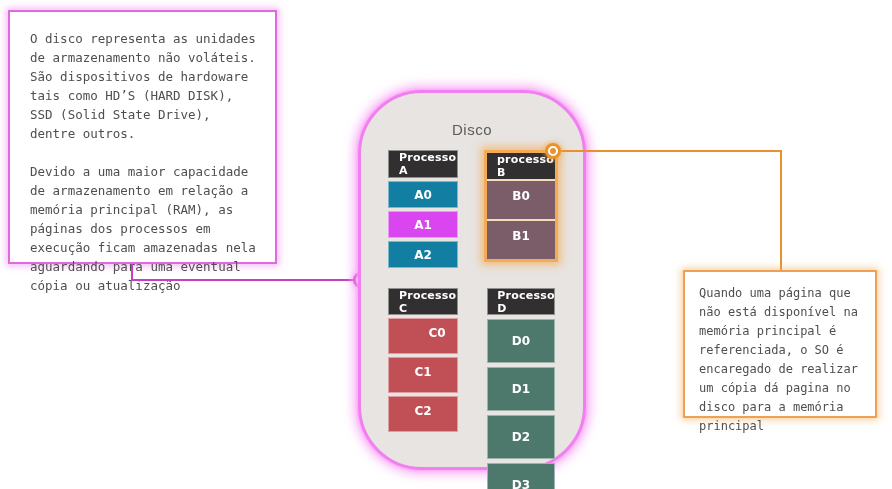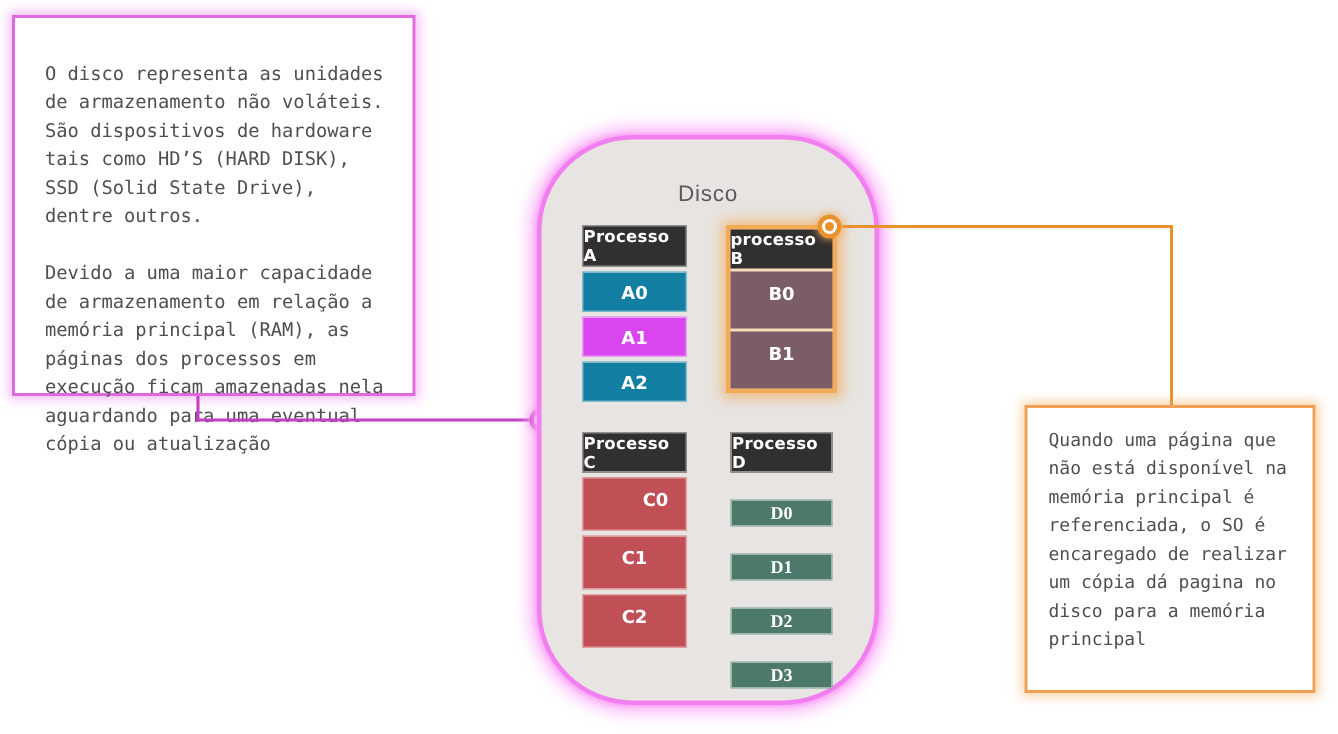--- a/index.html
+++ b/index.html
@@ -15,25 +15,25 @@
     color: #4f4f4f;
     font-family: "DejaVu Sans Mono", monospace;
   }
   .note p { white-space: pre-wrap; margin: 0; }
   .note p + p { margin-top: 19px; }
 
   .note-left {
     left: 8px; top: 10px; width: 269px; height: 254px;
     border: 2px solid var(--magenta-border, #e069e0);
     box-shadow: 0 0 7px 2px rgba(238,130,238,0.55);
-    padding: 27px 12px 12px 20px;
+    padding: 17px 12px 12px 20px;
     font-size: 12.5px; line-height: 19px;
   }
   .note-right {
-    left: 683px; top: 270px; width: 194px; height: 192px;
+    left: 683px; top: 270px; width: 194px; height: 148px;
     border: 2px solid var(--orange-border, #f0a054);
     box-shadow: 0 0 7px 2px rgba(244,171,87,0.55);
     padding: 12px 4px 8px 14px;
     font-size: 12px; line-height: 19px;
   }
 
   
   .disco {
     position: absolute;
     left: 358px; top: 90px; width: 228px; height: 380px;
@@ -54,20 +54,21 @@
   
   .ptable { position: absolute; display: flex; flex-direction: column; }
   .thead {
     width: 100%;
     color: #ffffff;
     font-size: 11px; font-weight: bold;
     display: flex; align-items: center; justify-content: center;
     border: 1px solid #8f8f8f;
     letter-spacing: 0.2px;
     flex: none;
+    padding-left: 10px;
   }
   .tcell {
     width: 100%;
     color: #ffffff;
     font-size: 12px; font-weight: bold;
     display: flex; justify-content: center;
     border: 1px solid rgba(255,255,255,0.45);
     flex: none;
   }
 
@@ -85,21 +86,21 @@
   .table-b { position: static; width: 100%; align-items: center; }
   .table-b .thead { height: 26px; border: none; }
   .table-b .tcell { height: 38px; margin-top: 2px; align-items: flex-start; padding-top: 8px; border: none; }
 
   .table-c { left: 388px; top: 288px; width: 70px; }
   .table-c .thead { height: 27px; }
   .table-c .tcell { height: 36px; margin-top: 3px; align-items: flex-start; padding-top: 7px; }
 
   .table-d { left: 487px; top: 288px; width: 68px; }
   .table-d .thead { height: 27px; }
-  .table-d .tcell { height: 18px; margin-top: 18px; align-items: center; font-family: Liberation Serif, serif; }
+  .table-d .tcell { height: 44px; margin-top: 4px; align-items: center; }
 
   
   .connector { position: absolute; }
   .mag-v { left: 131px; top: 264px; width: 2px; height: 17px; background: var(--magenta, #c33fc3); }
   .mag-h { left: 131px; top: 279px; width: 222px; height: 2px; background: var(--magenta, #c33fc3); }
   .org-h { left: 561px; top: 150px; width: 221px; height: 2px; background: var(--orange, #e8912d); }
   .org-v { left: 780px; top: 150px; width: 2px; height: 121px; background: var(--orange, #e8912d); }
 
   .ring {
     position: absolute;

